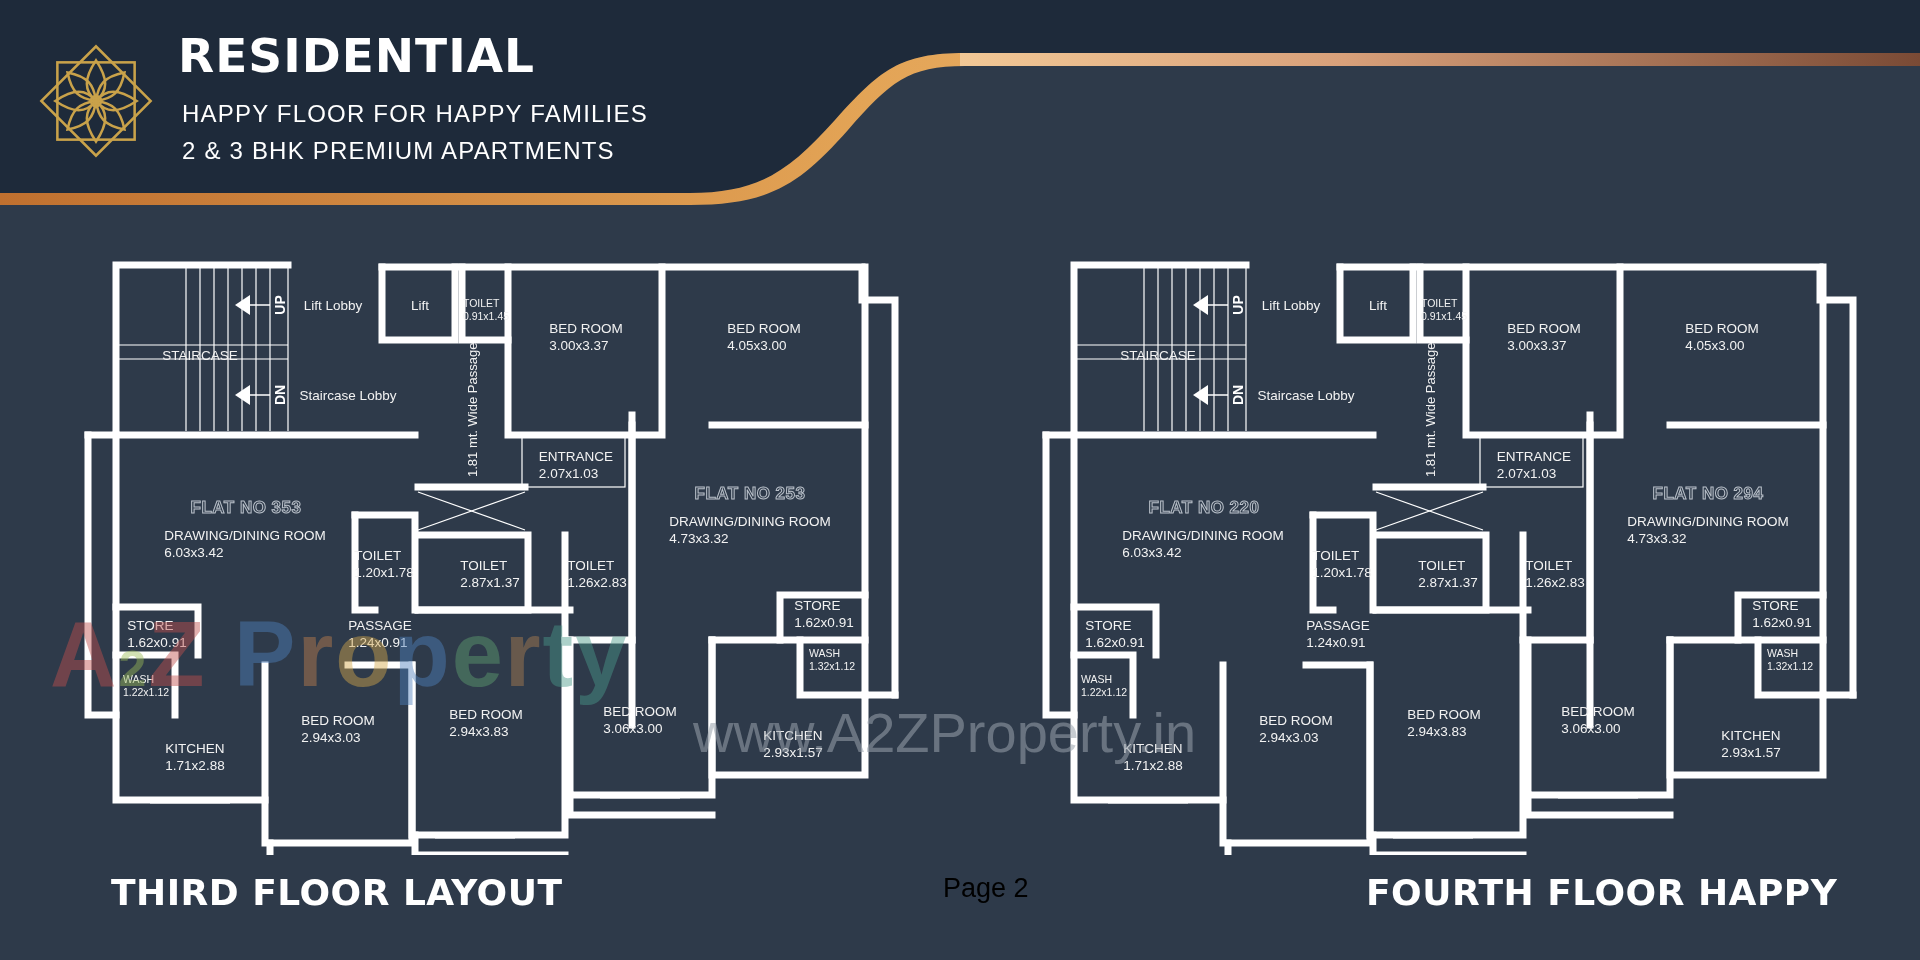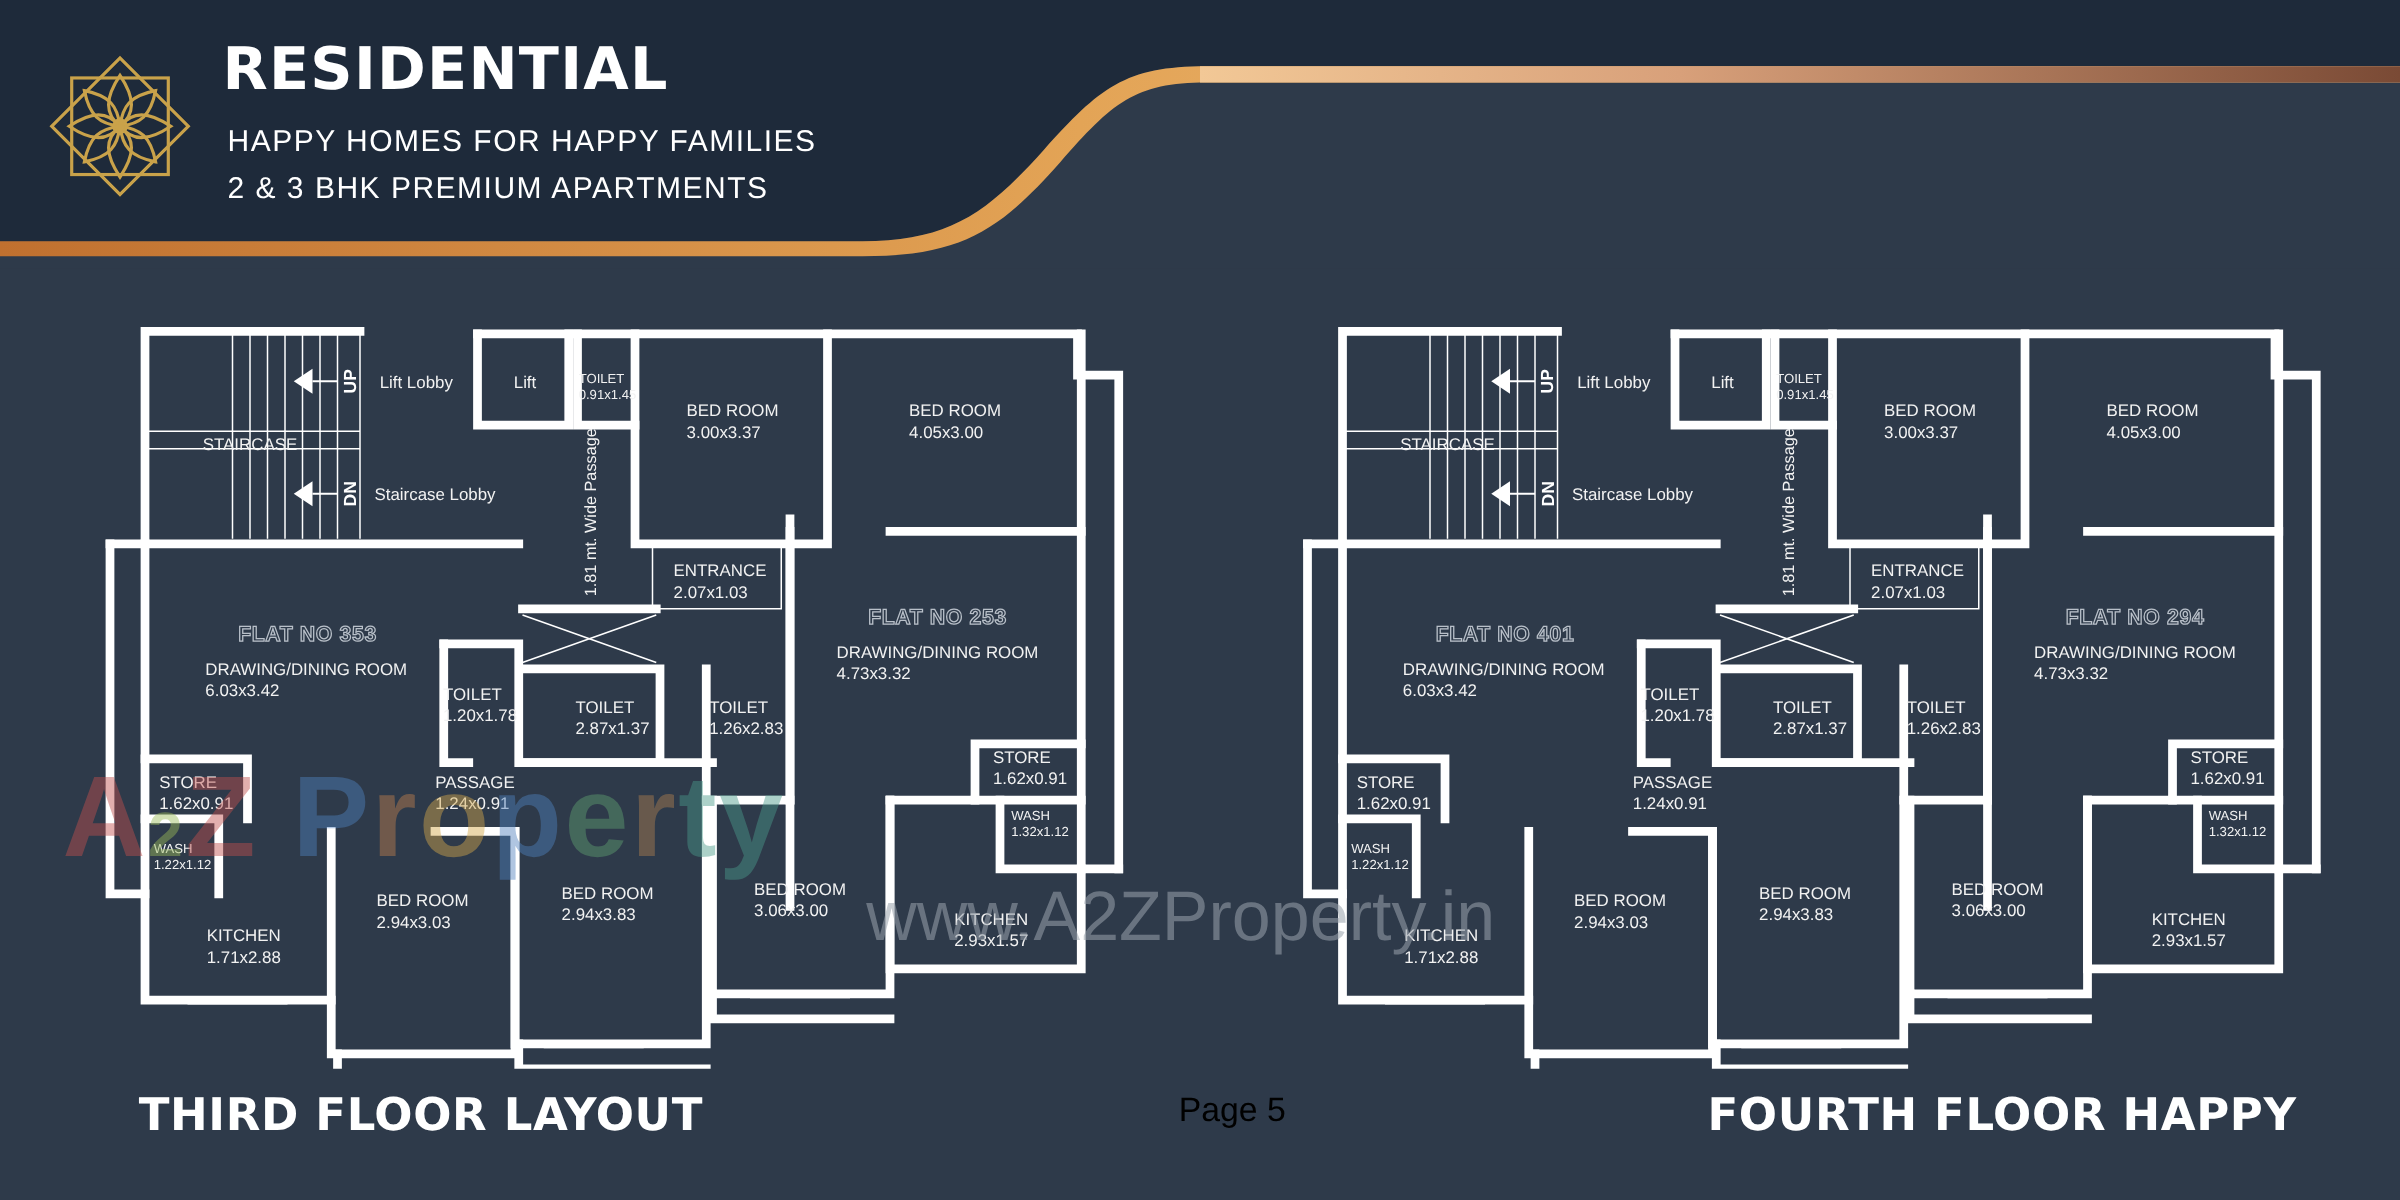--- a/index.html
+++ b/index.html
@@ -58,21 +58,21 @@
       <path d="M32,32 C52,36 58,44 60,60 C44,58 36,52 32,32 Z"></path>
       <path d="M88,32 C68,36 62,44 60,60 C76,58 84,52 88,32 Z"></path>
       <path d="M32,88 C52,84 58,76 60,60 C44,62 36,68 32,88 Z"></path>
       <path d="M88,88 C68,84 62,76 60,60 C76,62 84,68 88,88 Z"></path>
     </g>
     <circle cx="60" cy="60" r="5"></circle>
   </g>
 </svg>
 
 <div class="title">RESIDENTIAL</div>
-<div class="sub sub1">HAPPY HOMES FOR HAPPY FAMILIES</div>
+<div class="sub sub1">HAPPY FLOOR FOR HAPPY FAMILIES</div>
 <div class="sub sub2">2 &amp; 3 BHK PREMIUM APARTMENTS</div>
 
 <div class="plan plan-left">
   <svg width="920" height="600" viewBox="0 0 920 600" xmlns="http://www.w3.org/2000/svg">
     <g fill="none" stroke="#ffffff" stroke-width="7" stroke-linecap="square">
 
       <path d="M116,178 V10 H288"></path>
 
       <path d="M382,12 H862 V45 H895 V440"></path>
 
@@ -240,21 +240,21 @@
 
   <div class="lbl" style="left:200px;top:92px;">STAIRCASE</div>
   <div class="arrowtxt" style="left:270px;top:42px;">UP</div>
   <div class="arrowtxt" style="left:270px;top:132px;">DN</div>
   <div class="lbl" style="left:333px;top:42px;">Lift Lobby</div>
   <div class="lbl" style="left:420px;top:42px;">Lift</div>
   <div class="lbl small" style="left:486px;top:42px;"><span>TOILET</span><br><span>0.91x1.45</span></div>
   <div class="lbl" style="left:348px;top:132px;">Staircase Lobby</div>
   <div class="vert" style="left:465px;top:222px;">1.81 mt. Wide Passage</div>
 
-  <div class="flat" style="left:246px;top:243px;">FLAT NO 401</div>
+  <div class="flat" style="left:246px;top:243px;">FLAT NO 220</div>
   <div class="lbl" style="left:245px;top:272px;"><span>DRAWING/DINING ROOM</span><br><span>6.03x3.42</span></div>
   <div class="lbl" style="left:384px;top:292px;"><span>TOILET</span><br><span>1.20x1.78</span></div>
   <div class="lbl" style="left:490px;top:302px;"><span>TOILET</span><br><span>2.87x1.37</span></div>
   <div class="lbl" style="left:157px;top:362px;"><span>STORE</span><br><span>1.62x0.91</span></div>
   <div class="lbl" style="left:380px;top:362px;"><span>PASSAGE</span><br><span>1.24x0.91</span></div>
   <div class="lbl small" style="left:146px;top:418px;"><span>WASH</span><br><span>1.22x1.12</span></div>
   <div class="lbl" style="left:195px;top:485px;"><span>KITCHEN</span><br><span>1.71x2.88</span></div>
   <div class="lbl" style="left:338px;top:457px;"><span>BED ROOM</span><br><span>2.94x3.03</span></div>
   <div class="lbl" style="left:486px;top:451px;"><span>BED ROOM</span><br><span>2.94x3.83</span></div>
 
@@ -270,14 +270,14 @@
   <div class="lbl" style="left:793px;top:472px;"><span>KITCHEN</span><br><span>2.93x1.57</span></div>
 </div>
 
 <div class="wm1">
   <span style="color:#c0504d">A</span><span style="color:#9bbb59;font-size:50px">2</span><span style="color:#c0504d">Z</span>
   <span style="color:#4f81bd">P</span><span style="color:#c0804d">r</span><span style="color:#d4a84a">o</span><span style="color:#4f81bd">p</span><span style="color:#5fa070">e</span><span style="color:#b08050">r</span><span style="color:#4a9a8a">t</span><span style="color:#4a9a8a">y</span>
 </div>
 <div class="wm2">www.A2ZProperty.in</div>
 
 <div class="footer-label" style="left:111px;">THIRD FLOOR LAYOUT</div>
-<div class="page-num">Page 5</div>
+<div class="page-num">Page 2</div>
 <div class="footer-label" style="left:1366px;">FOURTH FLOOR HAPPY</div>
 
 </body></html>

